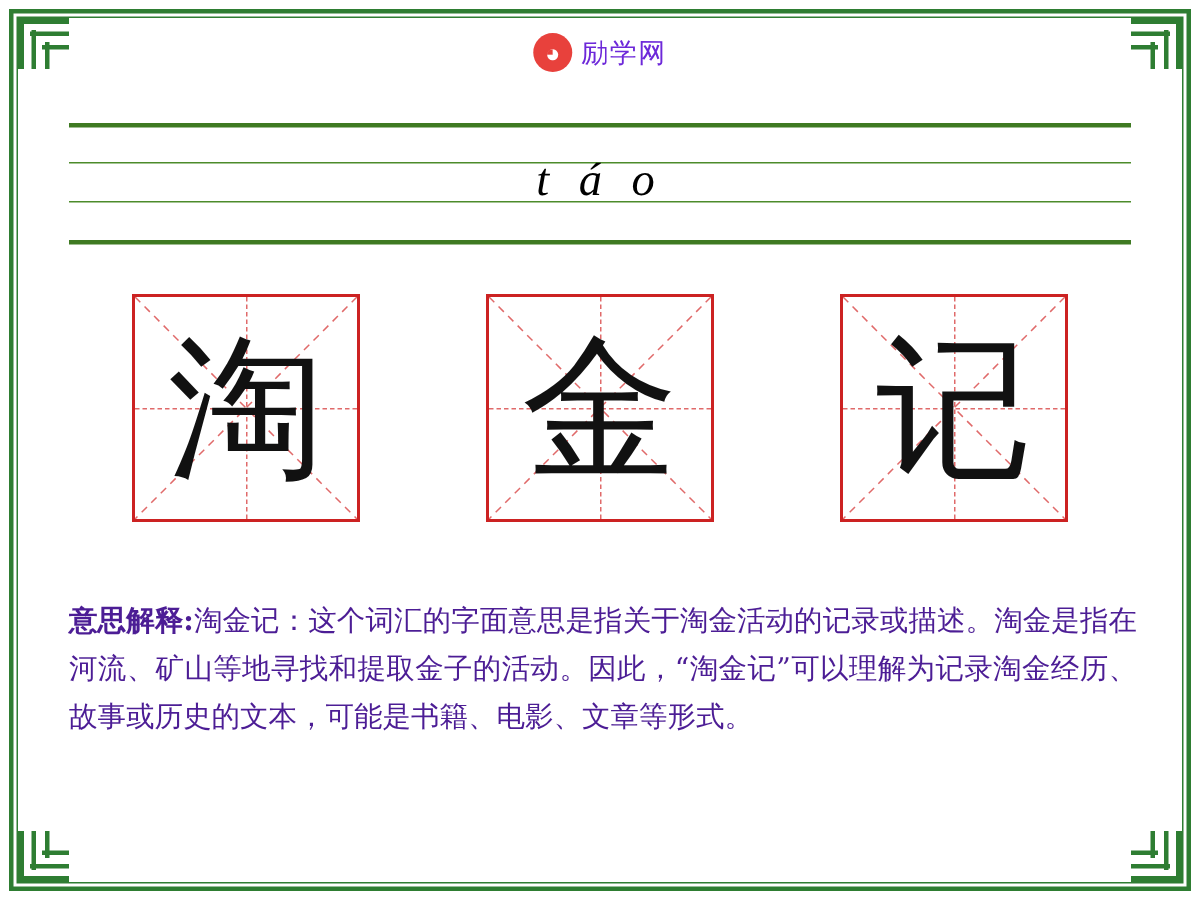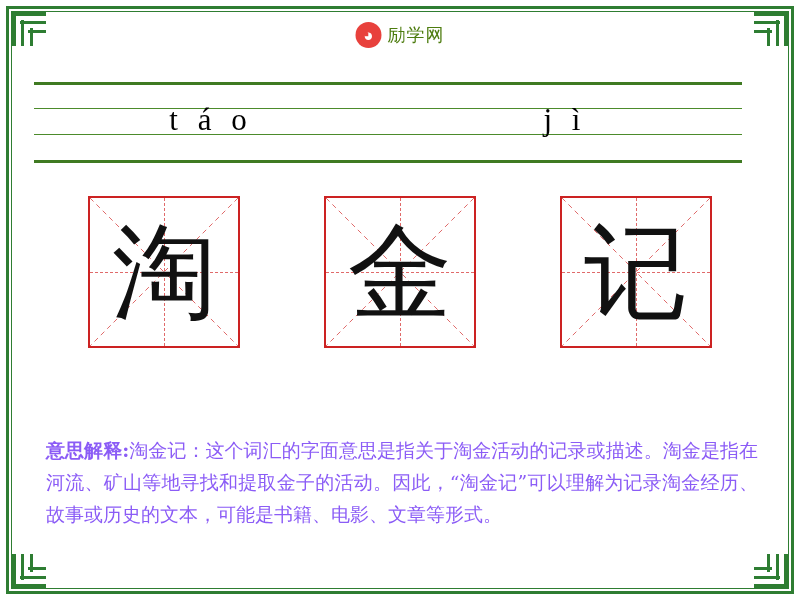--- a/index.html
+++ b/index.html
@@ -74,33 +74,34 @@
     background: #e8413c;
     display: flex;
     align-items: center;
     justify-content: center;
     color: #ffffff;
     font-size: 17px;
     font-family: "Liberation Serif", serif;
     line-height: 1;
   }
   .logo-text {
-    color: #4d7c0f;
+    color: #6d28d9;
     font-size: 18px;
     letter-spacing: 1px;
     font-family: Liberation Mono, monospace;
   }
 
   
   .pinyin-block {
     position: absolute;
-    left: 34px;
+    left: 46px;
     top: 82px;
     width: 708px;
     height: 88px;
+    font-style: italic;
   }
   .staff-line {
     position: absolute;
     left: 0;
     width: 708px;
     background: #4c8b2b;
   }
   .staff-line.thick { height: 3px; background: #3f7a22; }
   .staff-line.thin { height: 1px; }
   .l1 { top: 0px; }
@@ -183,24 +184,23 @@
   }
 
   
   .explain {
     position: absolute;
     left: 46px;
     top: 398px;
     width: 712px;
     font-size: 19px;
     line-height: 32px;
-    color: #8b5cf6;
+    color: #4c1d95;
     text-align: justify;
     font-family: "DejaVu Serif", serif;
-    margin-top: 36px;
   }
   .explain b {
     font-weight: bold;
   }
 </style>
 </head>
 <body>
 
 <div class="page">
 
@@ -245,21 +245,20 @@
     <span class="logo-text">励学网</span>
   </div>
 
   <div class="pinyin-block">
     <div class="staff-line thick l1"></div>
     <div class="staff-line thin l2"></div>
     <div class="staff-line thin l3"></div>
     <div class="staff-line thick l4"></div>
     <div class="pinyin-row">
       <div class="pinyin-cell">t á o</div>
-      <div class="pinyin-cell">j ì</div>
     </div>
   </div>
 
   <div class="chars">
     <div class="char-slot">
       <div class="tianzige">
         <svg width="148" height="148" viewBox="0 0 148 148">
           <line x1="0" y1="0" x2="148" y2="148" stroke="#e06a6a" stroke-width="1" stroke-dasharray="5,4"></line>
           <line x1="148" y1="0" x2="0" y2="148" stroke="#e06a6a" stroke-width="1" stroke-dasharray="5,4"></line>
         </svg>

